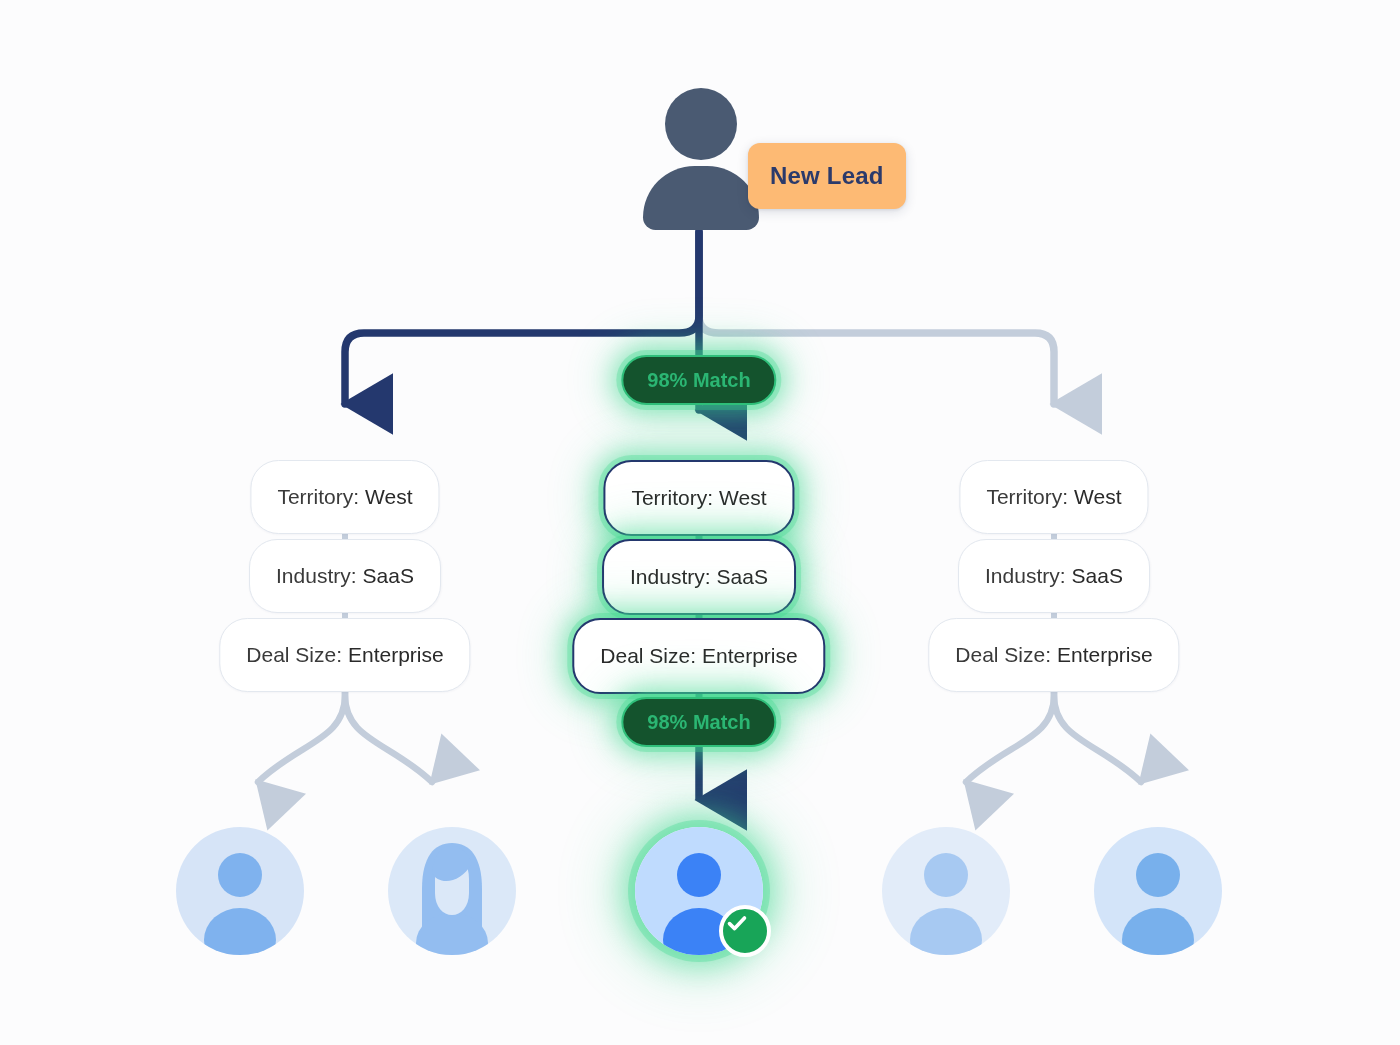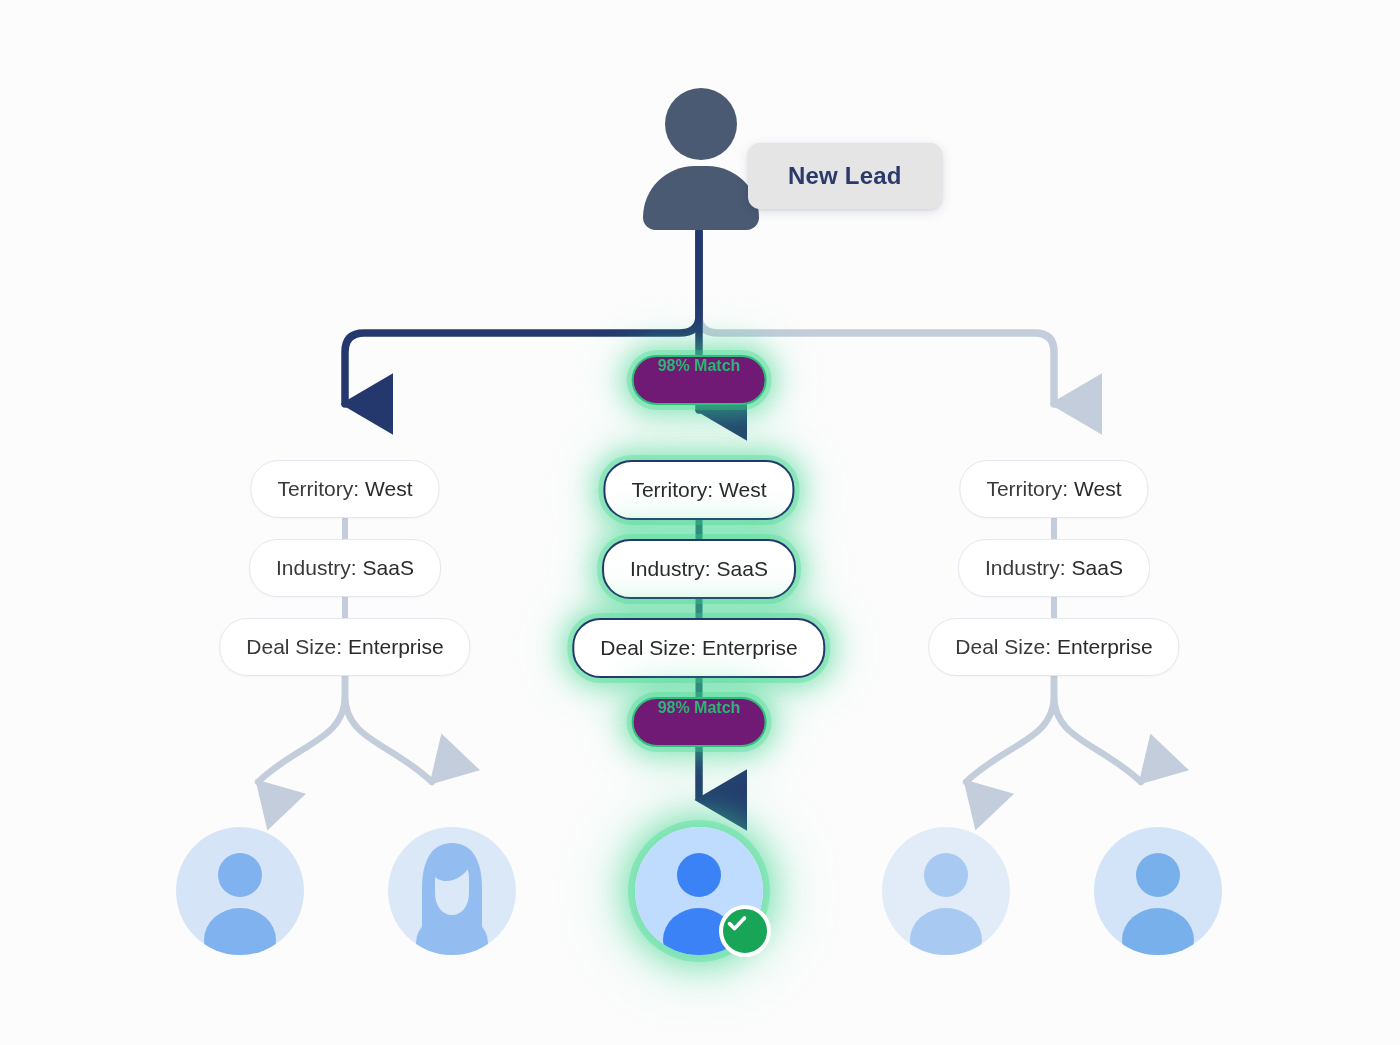--- a/index.html
+++ b/index.html
@@ -50,42 +50,42 @@
     top: 78px;
     width: 116px;
     height: 64px;
     background: #4a5a72;
     border-radius: 58px 58px 14px 14px;
   }
   .lead-badge {
     position: absolute;
     left: 748px;
     top: 143px;
-    padding: 0 40px;
+    padding: 0 22px;
     height: 66px;
     display: flex;
     align-items: center;
-    background: #e5e5e5;
+    background: #fdba74;
     border-radius: 12px;
     box-shadow: 0 3px 12px rgba(30,45,80,0.14), 0 1px 3px rgba(30,45,80,0.10);
     font-size: 24px;
     font-weight: bold;
     color: #2b3a6b;
     letter-spacing: 0.2px;
   }
 
   
   .pill {
     position: absolute;
     height: 46px;
     display: flex;
     align-items: center;
     justify-content: center;
     white-space: nowrap;
-    padding: 5px 26px;
+    padding: 13px 26px;
     border-radius: 28px;
     background: #ffffff;
     font-size: 21px;
     color: #333333;
     transform: translateX(-50%);
   }
   .pill .val { font-weight: normal; margin-left: 6px; color: #2a2a2a; }
   .pill.muted {
     border: 1.6px solid #e3e8ef;
     color: #3a3a3a;
@@ -97,27 +97,28 @@
     box-shadow: 0 0 0 5px rgba(60,215,140,0.30),
                 0 0 22px 9px rgba(60,215,140,0.45),
                 0 0 42px 16px rgba(60,215,140,0.22);
   }
 
   
   .match-badge {
     position: absolute;
     height: 46px;
     display: flex;
+    align-items: center;
     justify-content: center;
     padding: 0 24px;
     border-radius: 28px;
-    background: #701a75;
+    background: #14532d;
     border: 2.4px solid #2fbf7a;
     color: #2bb673;
-    font-size: 16px;
+    font-size: 20px;
     font-weight: bold;
     transform: translateX(-50%);
     box-shadow: 0 0 0 5px rgba(60,215,140,0.30),
                 0 0 22px 9px rgba(60,215,140,0.45),
                 0 0 42px 16px rgba(60,215,140,0.22);
   }
 
   
   .avatar {
     position: absolute;

